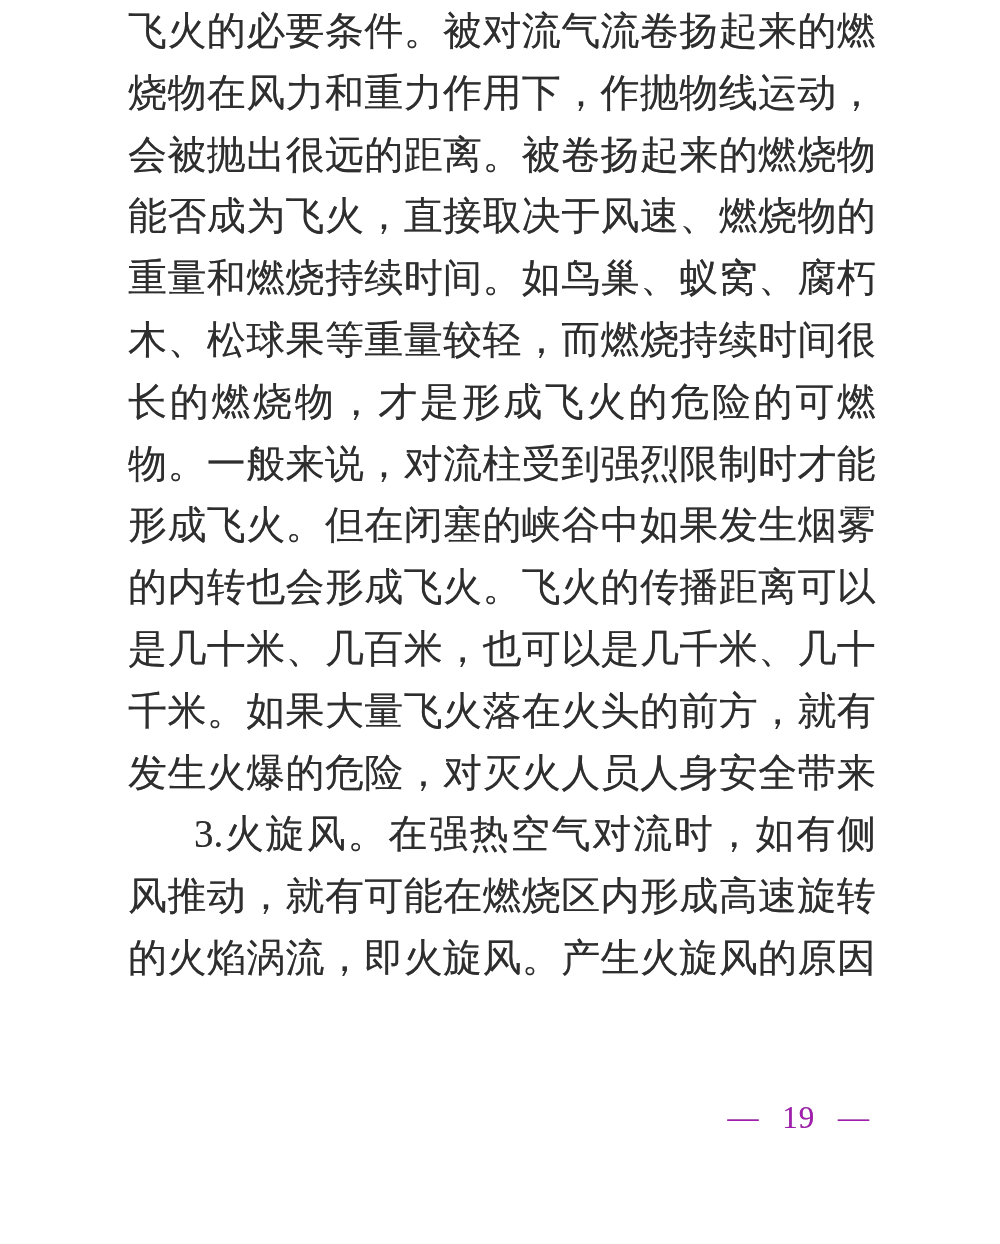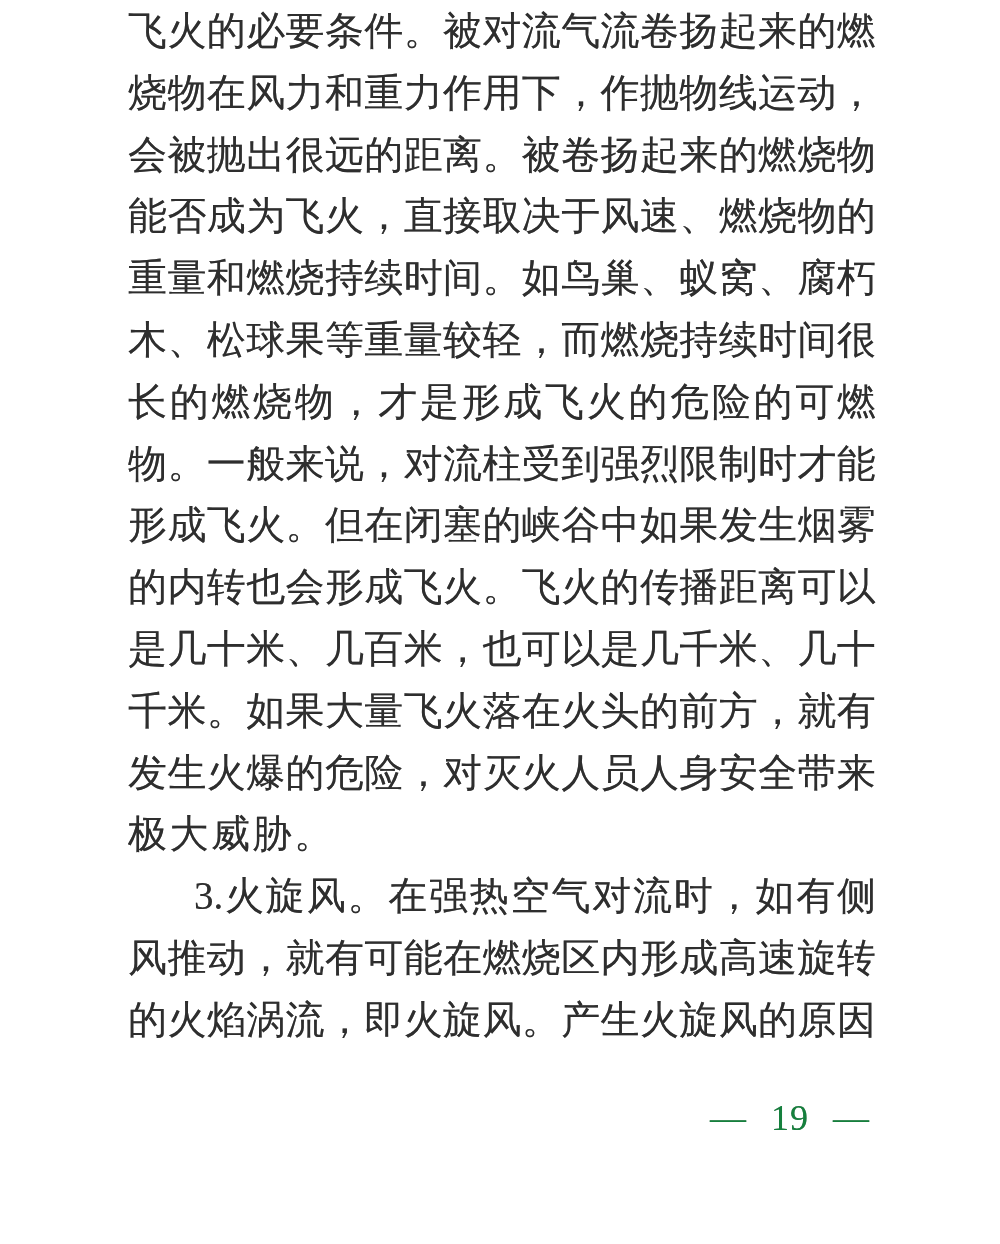--- a/index.html
+++ b/index.html
@@ -43,23 +43,23 @@
   .line.indent {
     padding-left: 66px;
   }
   .line.just span {
     display: inline-block;
   }
   .page-number {
     position: absolute;
     top: 1096px;
     right: 130px;
-    font-size: 36px;
+    font-size: 31px;
     line-height: 44px;
-    color: #15803d;
+    color: #a21caf;
     word-spacing: 14px;
     letter-spacing: 1px;
     text-shadow: 0 0 0.6px rgba(46,46,46,0.5);
   }
 </style>
 </head>
 <body>
 
 <div class="page">
   <div class="text-block">
@@ -328,21 +328,20 @@
         <span>火</span>
         <span>人</span>
         <span>员</span>
         <span>人</span>
         <span>身</span>
         <span>安</span>
         <span>全</span>
         <span>带</span>
         <span>来</span>
       </div>
-      <div class="line">极大威胁。</div>
       <div class="line just indent">
         <span>3.</span>
         <span>火</span>
         <span>旋</span>
         <span>风</span>
         <span>。</span>
         <span>在</span>
         <span>强</span>
         <span>热</span>
         <span>空</span>

